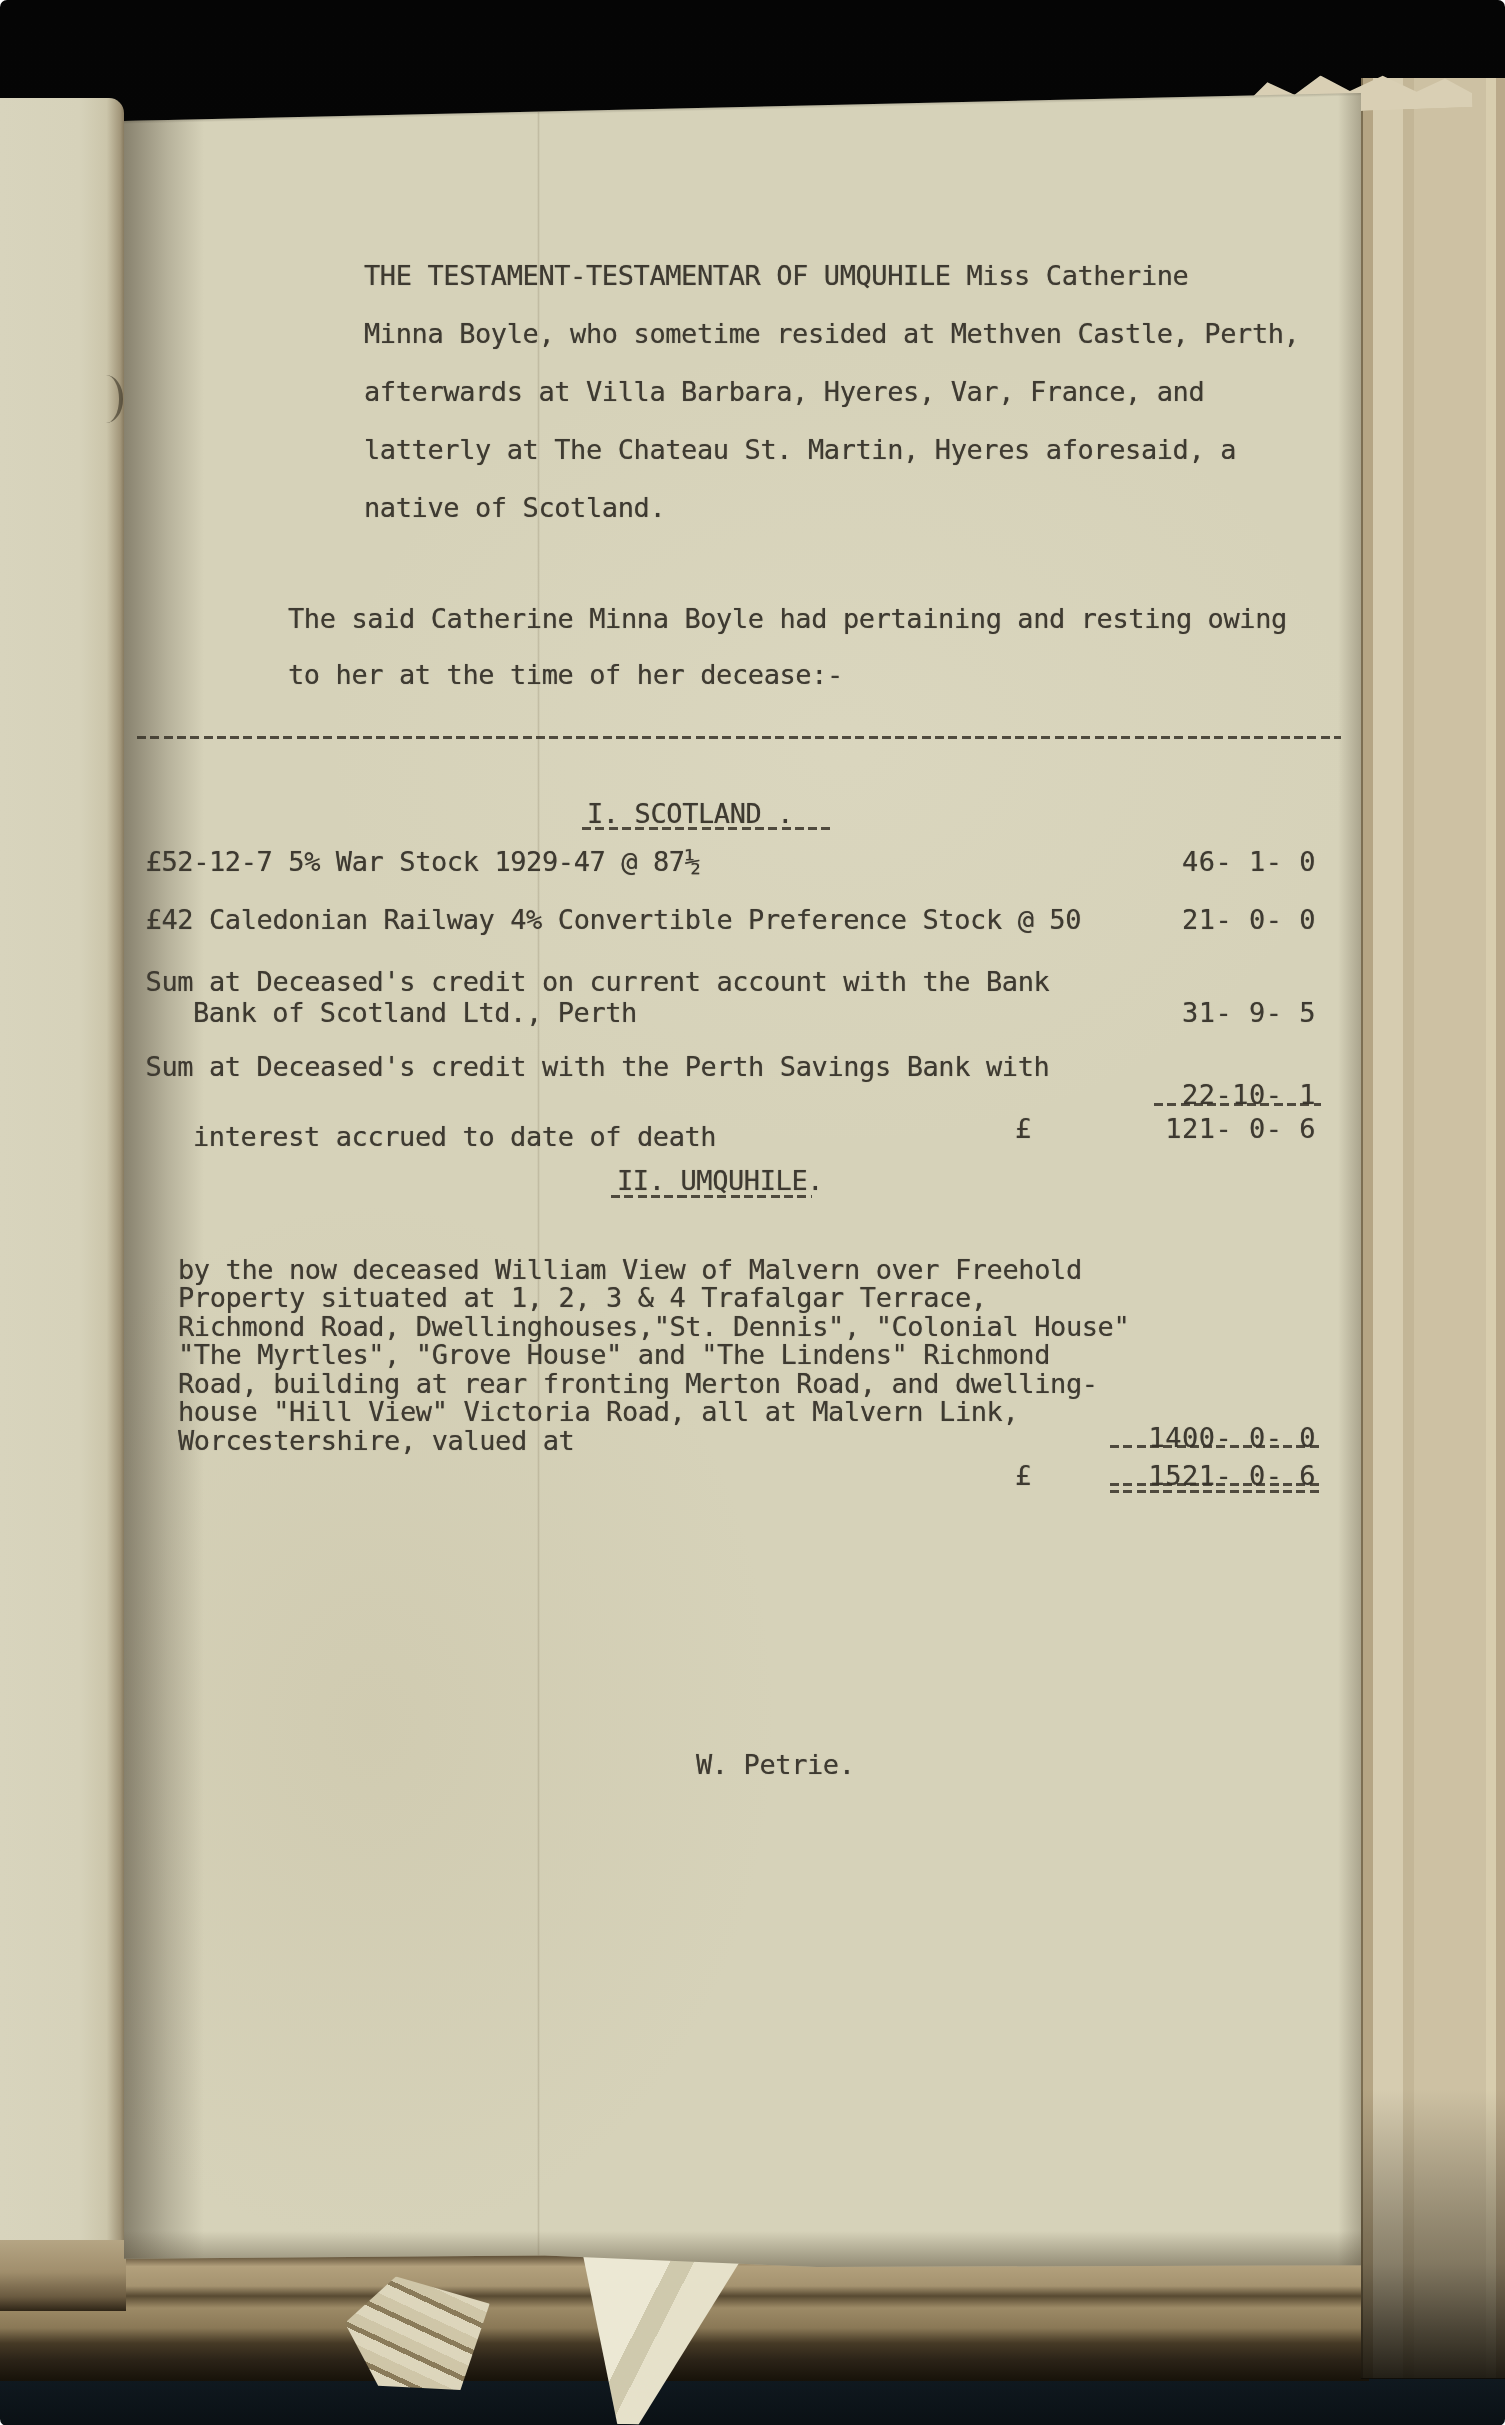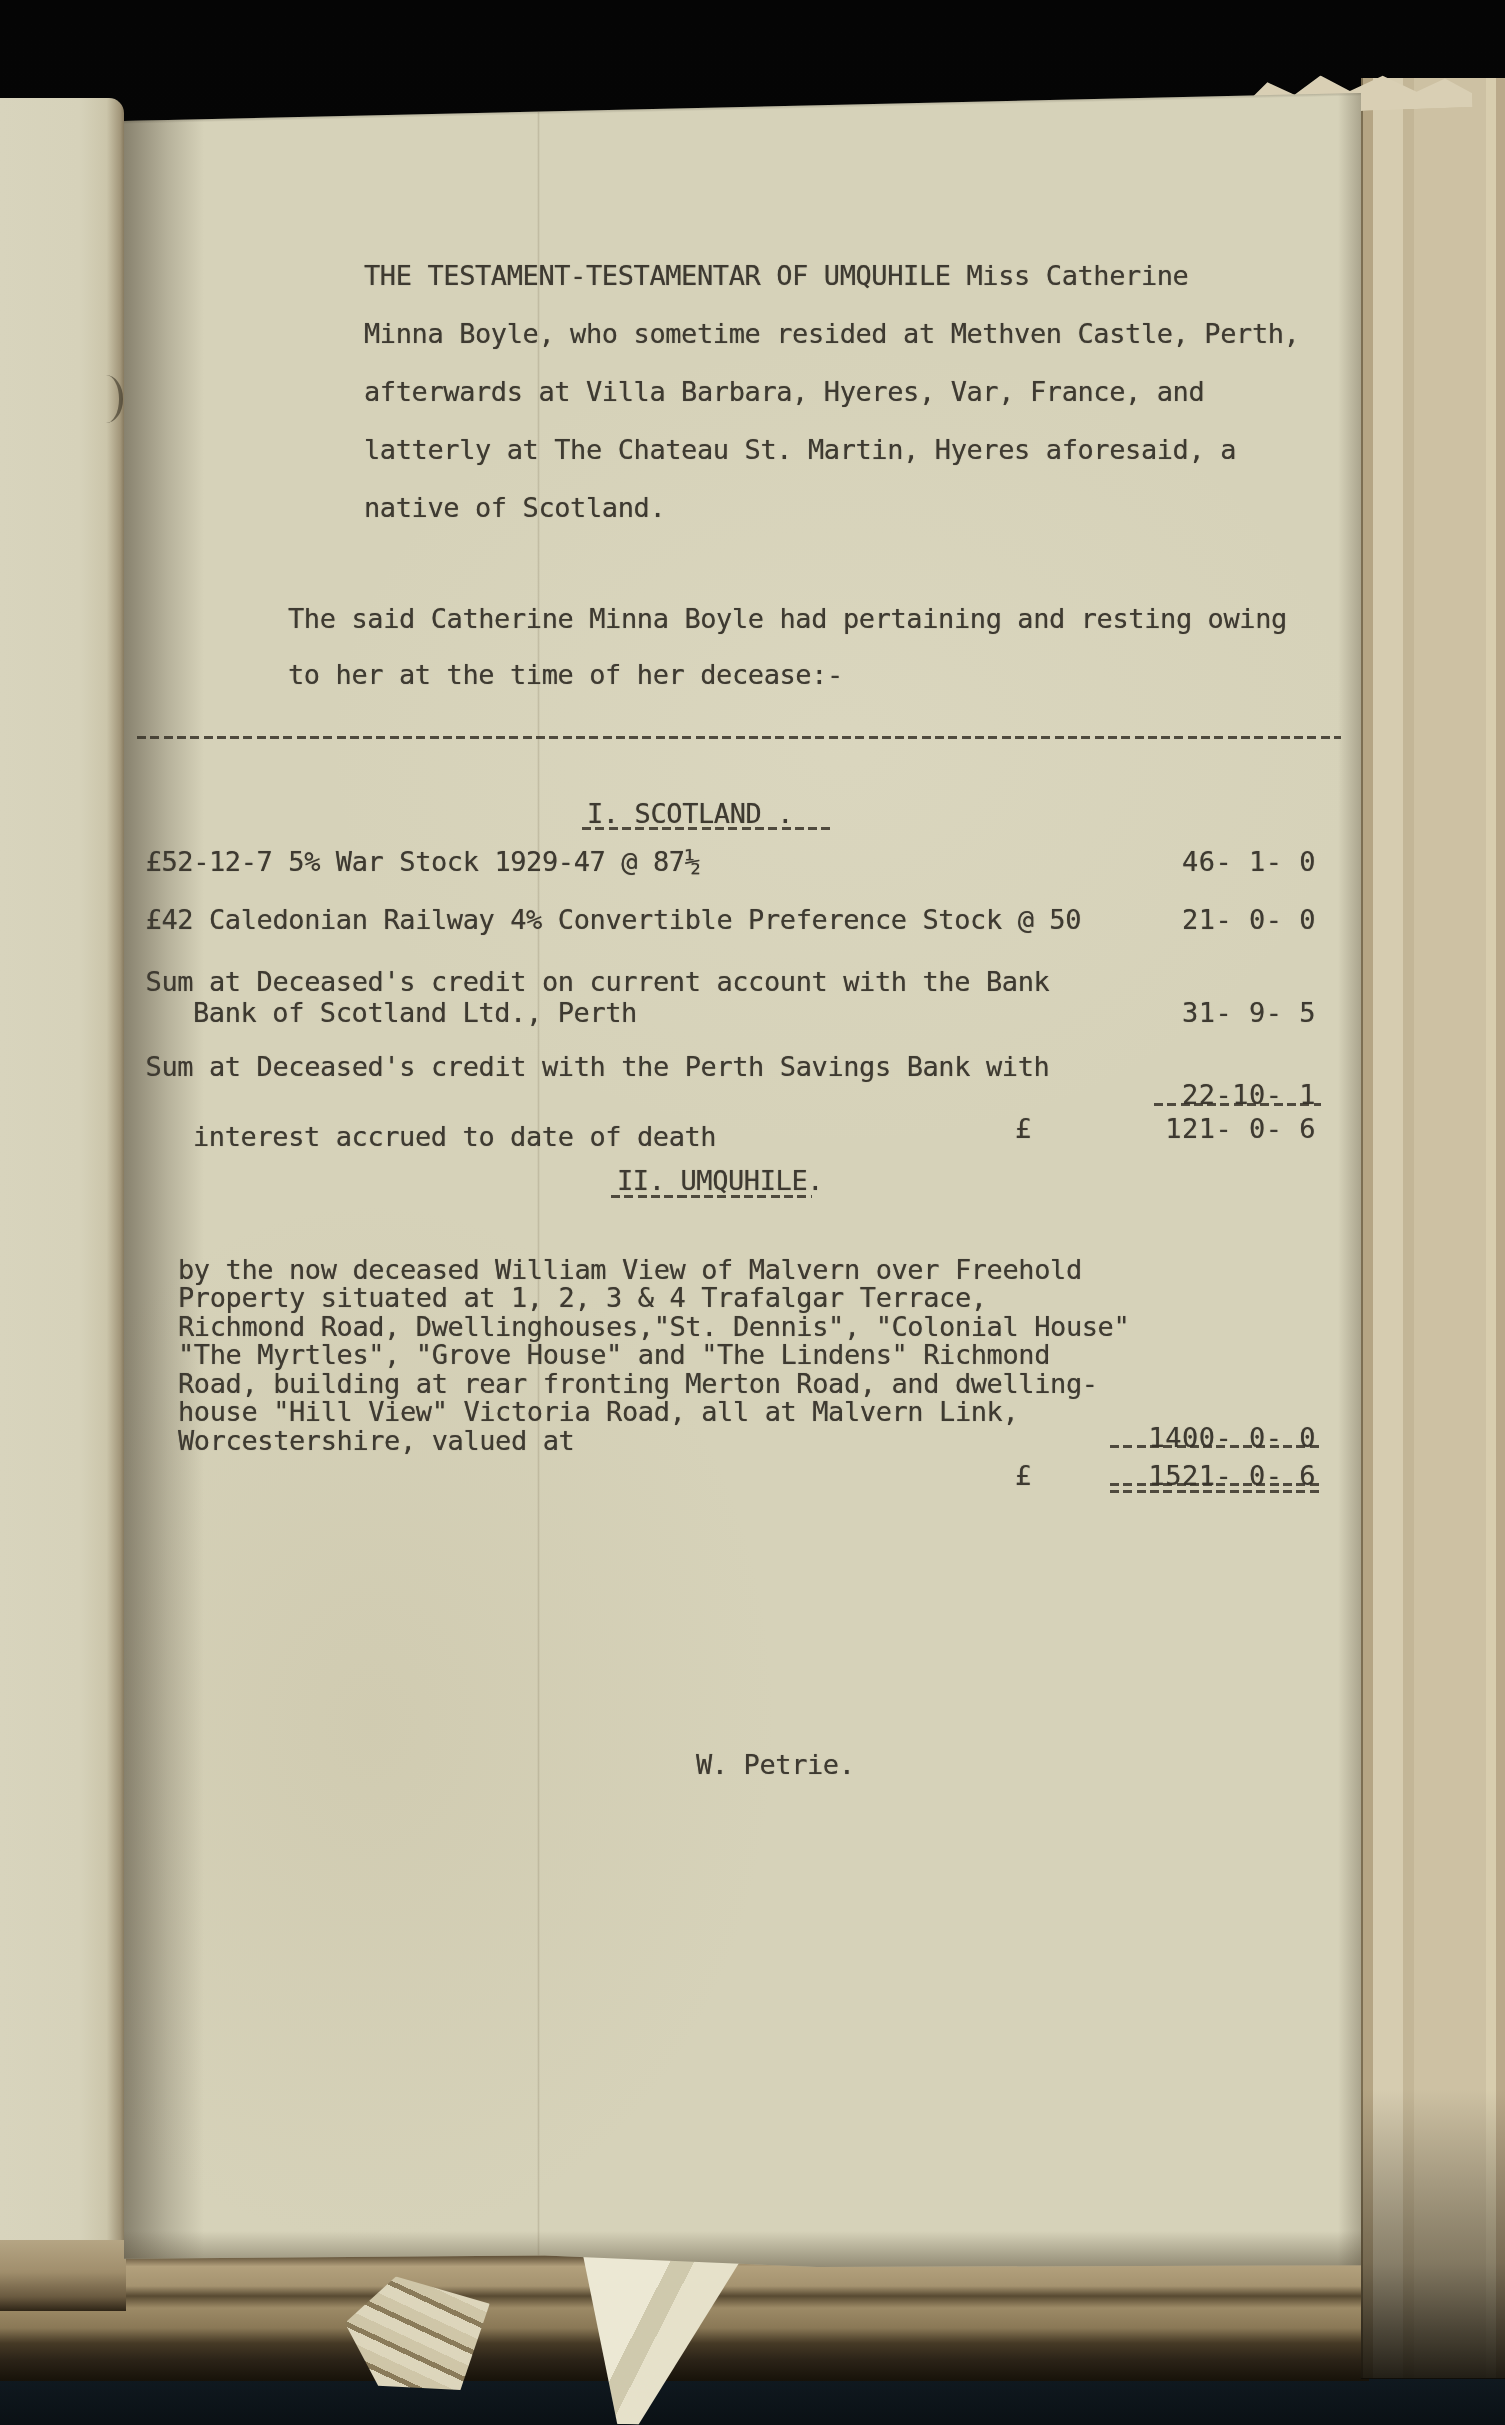--- a/index.html
+++ b/index.html
@@ -1,19 +1,20 @@
 <!DOCTYPE html>
 <html style="font-size:13.3px"><head>
 <meta charset="utf-8">
 <style>
   html,body{margin:0;padding:0;}
   .stage{
     position:relative;width:1505px;height:2426px;overflow:hidden;
     background:linear-gradient(180deg,#050505 0px,#070707 2072px,#0b1218 2255px,#15212a 2338px,#0a1014 2426px);
     font-family:"DejaVu Sans Mono", monospace;
+    border-radius:7px;
   }
   
   .left-strip{
     position:absolute;left:0;top:98px;width:124px;height:2149px;
     background:linear-gradient(90deg,#d8d4bd 0%,#d6d2ba 64%,#cbc5aa 86%,#a2967a 97%,#877a5f 100%);
     border-radius:0 15px 0 0;
   }
   .left-strip-bottom{
     position:absolute;left:0;top:2240px;width:126px;height:71px;
     background:linear-gradient(180deg,#b5a584 0%,#a08e6c 45%,#6a5a40 80%,#2e2517 100%);

